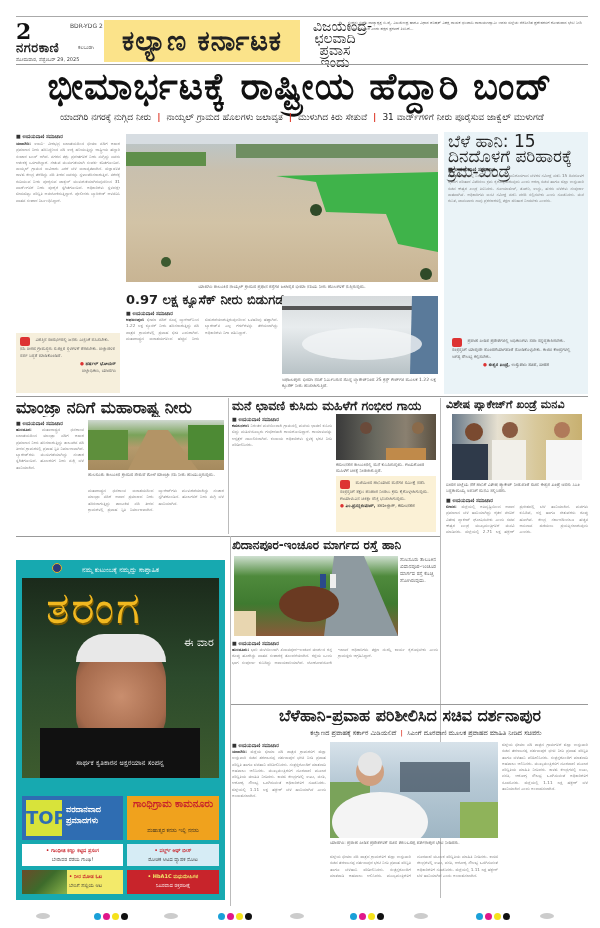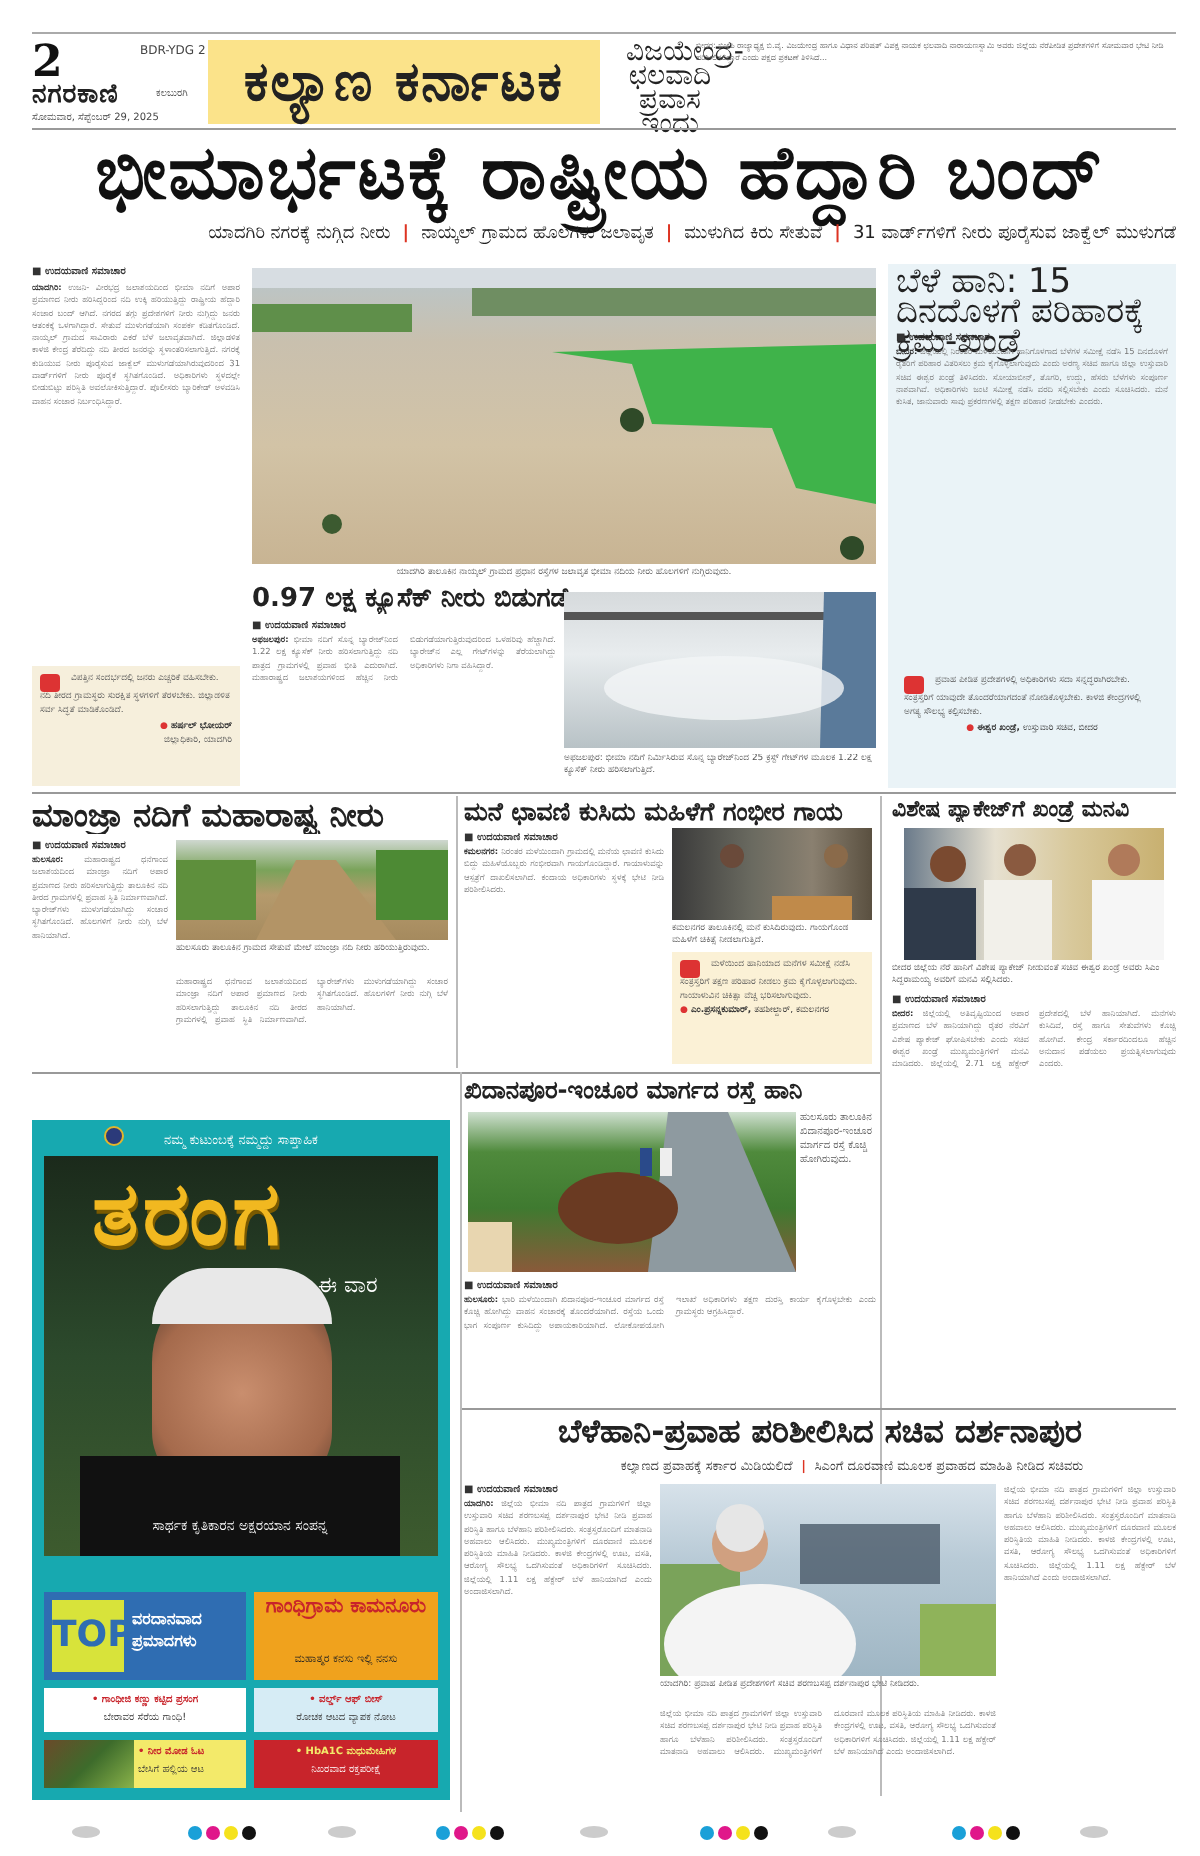--- a/index.html
+++ b/index.html
@@ -11,39 +11,39 @@
   
   .pgnum{left:16px;top:18px;font-family:"DejaVu Serif",serif;font-weight:bold;font-size:22px;color:#111}
   .edcode{left:70px;top:22px;font-size:6px;color:#444}
   .paper{left:16px;top:40px;font-size:13px;font-weight:bold;color:#222;letter-spacing:.5px}
   .city{left:78px;top:44px;font-size:5px;color:#444}
   .date{left:16px;top:56px;font-size:5px;color:#444}
   .banner{left:104px;top:20px;width:196px;height:42px;background:#fbe38a;font-size:27px;font-weight:bold;color:#222;display:flex;align-items:center;justify-content:center;letter-spacing:1px}
   .teaser-h{left:313px;top:20px;width:44px;font-size:14px;line-height:12px;color:#222;text-align:center}
   .teaser-t{left:348px;top:20px;width:240px;height:44px;font-size:4px;line-height:5.5px;color:#666;overflow:hidden}
   .main-head{left:10px;top:66px;width:580px;text-align:center;font-size:37px;font-weight:bold;color:#111;letter-spacing:1px;line-height:42px}
-  .sub-head{left:16px;top:112px;width:572px;text-align:right;font-size:9px;color:#222;white-space:nowrap;overflow:hidden}
+  .sub-head{left:16px;top:112px;width:572px;text-align:center;font-size:9px;color:#222;white-space:nowrap;overflow:hidden}
   .sub-head .sep{color:#d32;font-weight:bold}
   .byline{font-size:5px;font-weight:bold;color:#333}
   .body-text{font-size:4.2px;line-height:6.3px;color:#777;text-align:justify;overflow:hidden}
   .photo{overflow:hidden}
   .caption{font-size:4.5px;line-height:6px;color:#555;overflow:hidden}
   .quote-box{background:#f6efdc;padding:4px;font-size:4.5px;line-height:6.5px;color:#555}
   .thumb{display:inline-block;width:10px;height:9px;background:#d33;border-radius:2px;margin-right:4px;vertical-align:top}
   .qname{font-weight:bold;color:#333}
   .qname .dot{color:#d33}
   .side-head{font-size:17px;line-height:15px;color:#222}
   .sec-head{font-size:16px;font-weight:bold;color:#222;white-space:nowrap;overflow:hidden}
   
   .mag{left:16px;top:560px;width:209px;height:340px;background:#17a9b0;overflow:hidden}
   .mag .topline{position:absolute;left:0;top:6px;width:100%;text-align:center;font-size:6.5px;color:#fff}
   .mag .logo{position:absolute;left:36px;top:3px;width:10px;height:10px;border-radius:50%;background:#2b3a7a;border:1px solid #e3b52c}
   .mag .cover{position:absolute;left:6px;top:18px;width:197px;height:200px;background:linear-gradient(180deg,#1b2a1b 0%,#2c4a2c 50%,#3d5b2e 100%)}
-  .mag .title{position:absolute;left:30px;top:22px;font-size:44px;font-weight:bold;color:#f1b820;letter-spacing:2px;text-shadow:1px 2px 0 #7a5a00}
-  .mag .vaara{position:absolute;left:143px;top:76px;font-size:11px;color:#fff}
+  .mag .title{position:absolute;left:30px;top:22px;font-size:44px;font-weight:normal;color:#f1b820;letter-spacing:2px;text-shadow:1px 2px 0 #7a5a00}
+  .mag .vaara{position:absolute;left:168px;top:76px;font-size:11px;color:#fff}
   .mag .face{position:absolute;left:60px;top:76px;width:90px;height:110px;border-radius:45px 45px 30px 30px;background:radial-gradient(circle at 50% 55%,#c98e6e 0%,#a56a4c 60%,#3a2a22 100%)}
   .mag .hair{position:absolute;left:60px;top:74px;width:90px;height:28px;border-radius:45px 45px 0 0;background:#e8e8e8}
   .mag .name-box{position:absolute;left:24px;top:168px;width:160px;height:50px;background:#111}
   .mag .name{position:absolute;left:24px;top:170px;width:160px;text-align:center;font-size:20px;font-weight:bold;color:#f1c21e}
   .mag .tag{position:absolute;left:24px;top:199px;width:160px;text-align:center;font-size:7px;color:#fff}
   .mag .red1{position:absolute;left:6px;top:220px;width:197px;height:12px;background:#c8242b;color:#fff;font-size:6.5px;text-align:center;line-height:12px}
   .mag .blue{position:absolute;left:6px;top:236px;width:101px;height:44px;background:#2f6db2}
   .mag .top10{position:absolute;left:10px;top:240px;width:36px;height:36px;background:#d8e33a;color:#2f6db2;font-weight:bold;font-size:18px;text-align:center;line-height:36px}
   .mag .blue-t{position:absolute;left:50px;top:244px;width:56px;font-size:8px;line-height:11px;color:#fff;font-weight:bold}
   .mag .orange{position:absolute;left:111px;top:236px;width:92px;height:44px;background:#f0a21d}

